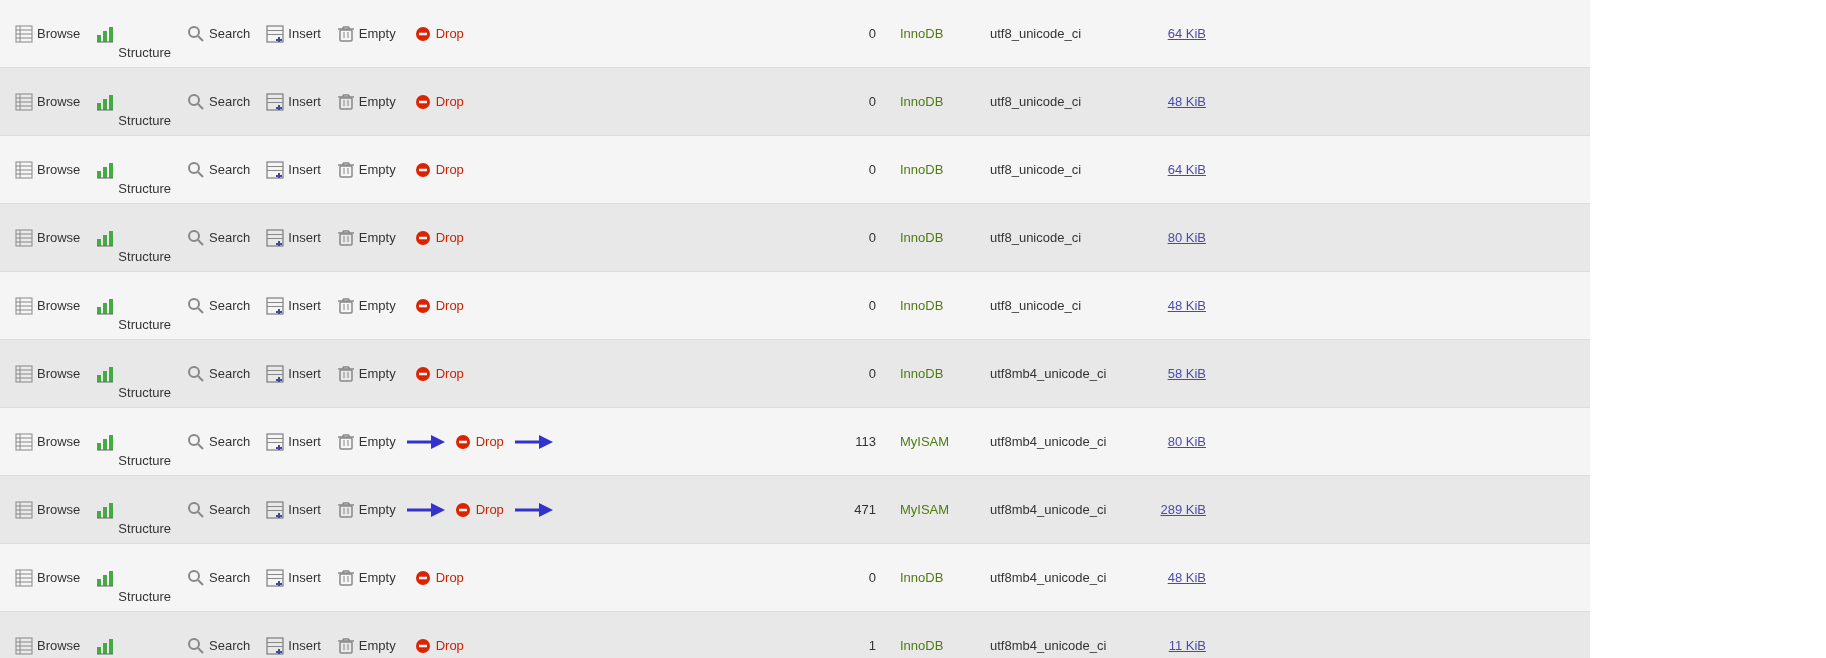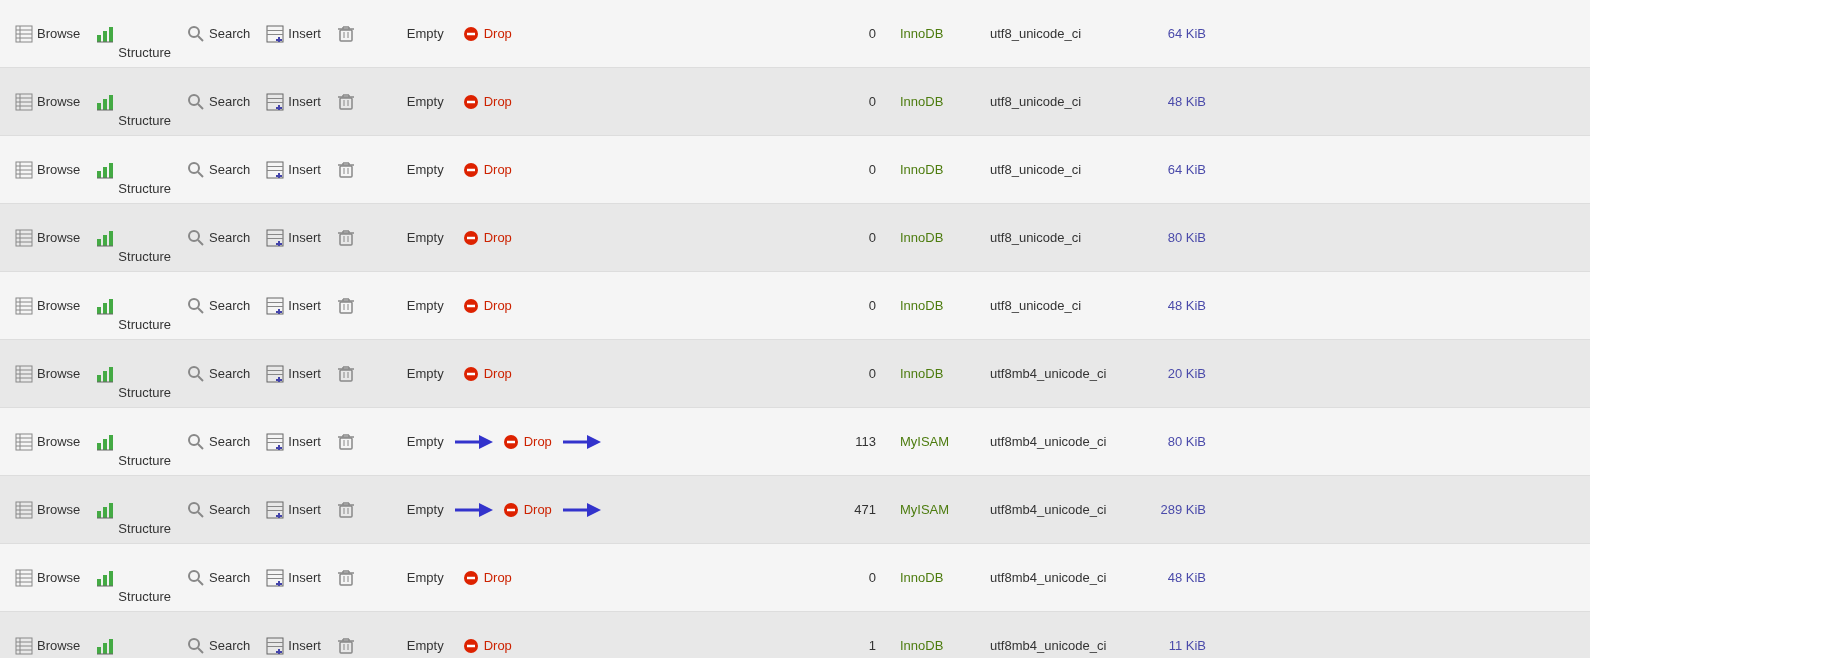--- a/index.html
+++ b/index.html
@@ -62,32 +62,33 @@
       color: #4d7c0f;
     }
     .cell-collation {
       min-width: 160px;
       color: #333;
     }
     .cell-size {
       min-width: 80px;
       text-align: right;
       color: #4a4aaa;
+      text-decoration: underline;
     }
     .arrow-container {
       position: relative;
       display: inline-flex;
       align-items: center;
     }
     
     .browse-text { color: #333; }
     .structure-text { color: #333; margin-top: 38px; }
     .search-text { color: #333; }
     .insert-text { color: #333; }
-    .empty-text { color: #333; margin-left: 48px; }
+    .empty-text { color: #333; }
     .drop-text { color: #cc2200; }
 
     
     .svg-icon {
       width: 18px;
       height: 18px;
       display: inline-block;
       vertical-align: middle;
     }
   </style>
@@ -499,21 +500,21 @@
     <line x1="5" y1="9" x2="13" y2="9" stroke="white" stroke-width="2.5"></line>
   </svg>
           <span class="drop-text">Drop</span>
       </a>
 
     </div>
     <div class="row-info">
       <span class="cell cell-rows">0</span>
       <span class="cell cell-engine">InnoDB</span>
       <span class="cell cell-collation">utf8mb4_unicode_ci</span>
-      <span class="cell cell-size">20 KiB</span>
+      <span class="cell cell-size">58 KiB</span>
     </div>
   </div>
     <div class="db-row">
     <div class="actions">
       <a class="action-btn">
         <svg class="svg-icon" viewBox="0 0 18 18" xmlns="http://www.w3.org/2000/svg">
     <rect x="1" y="1" width="16" height="16" fill="none" stroke="#888" stroke-width="1"></rect>
     <line x1="1" y1="5" x2="17" y2="5" stroke="#888" stroke-width="1"></line>
     <line x1="1" y1="9" x2="17" y2="9" stroke="#888" stroke-width="1"></line>
     <line x1="1" y1="13" x2="17" y2="13" stroke="#888" stroke-width="1"></line>

